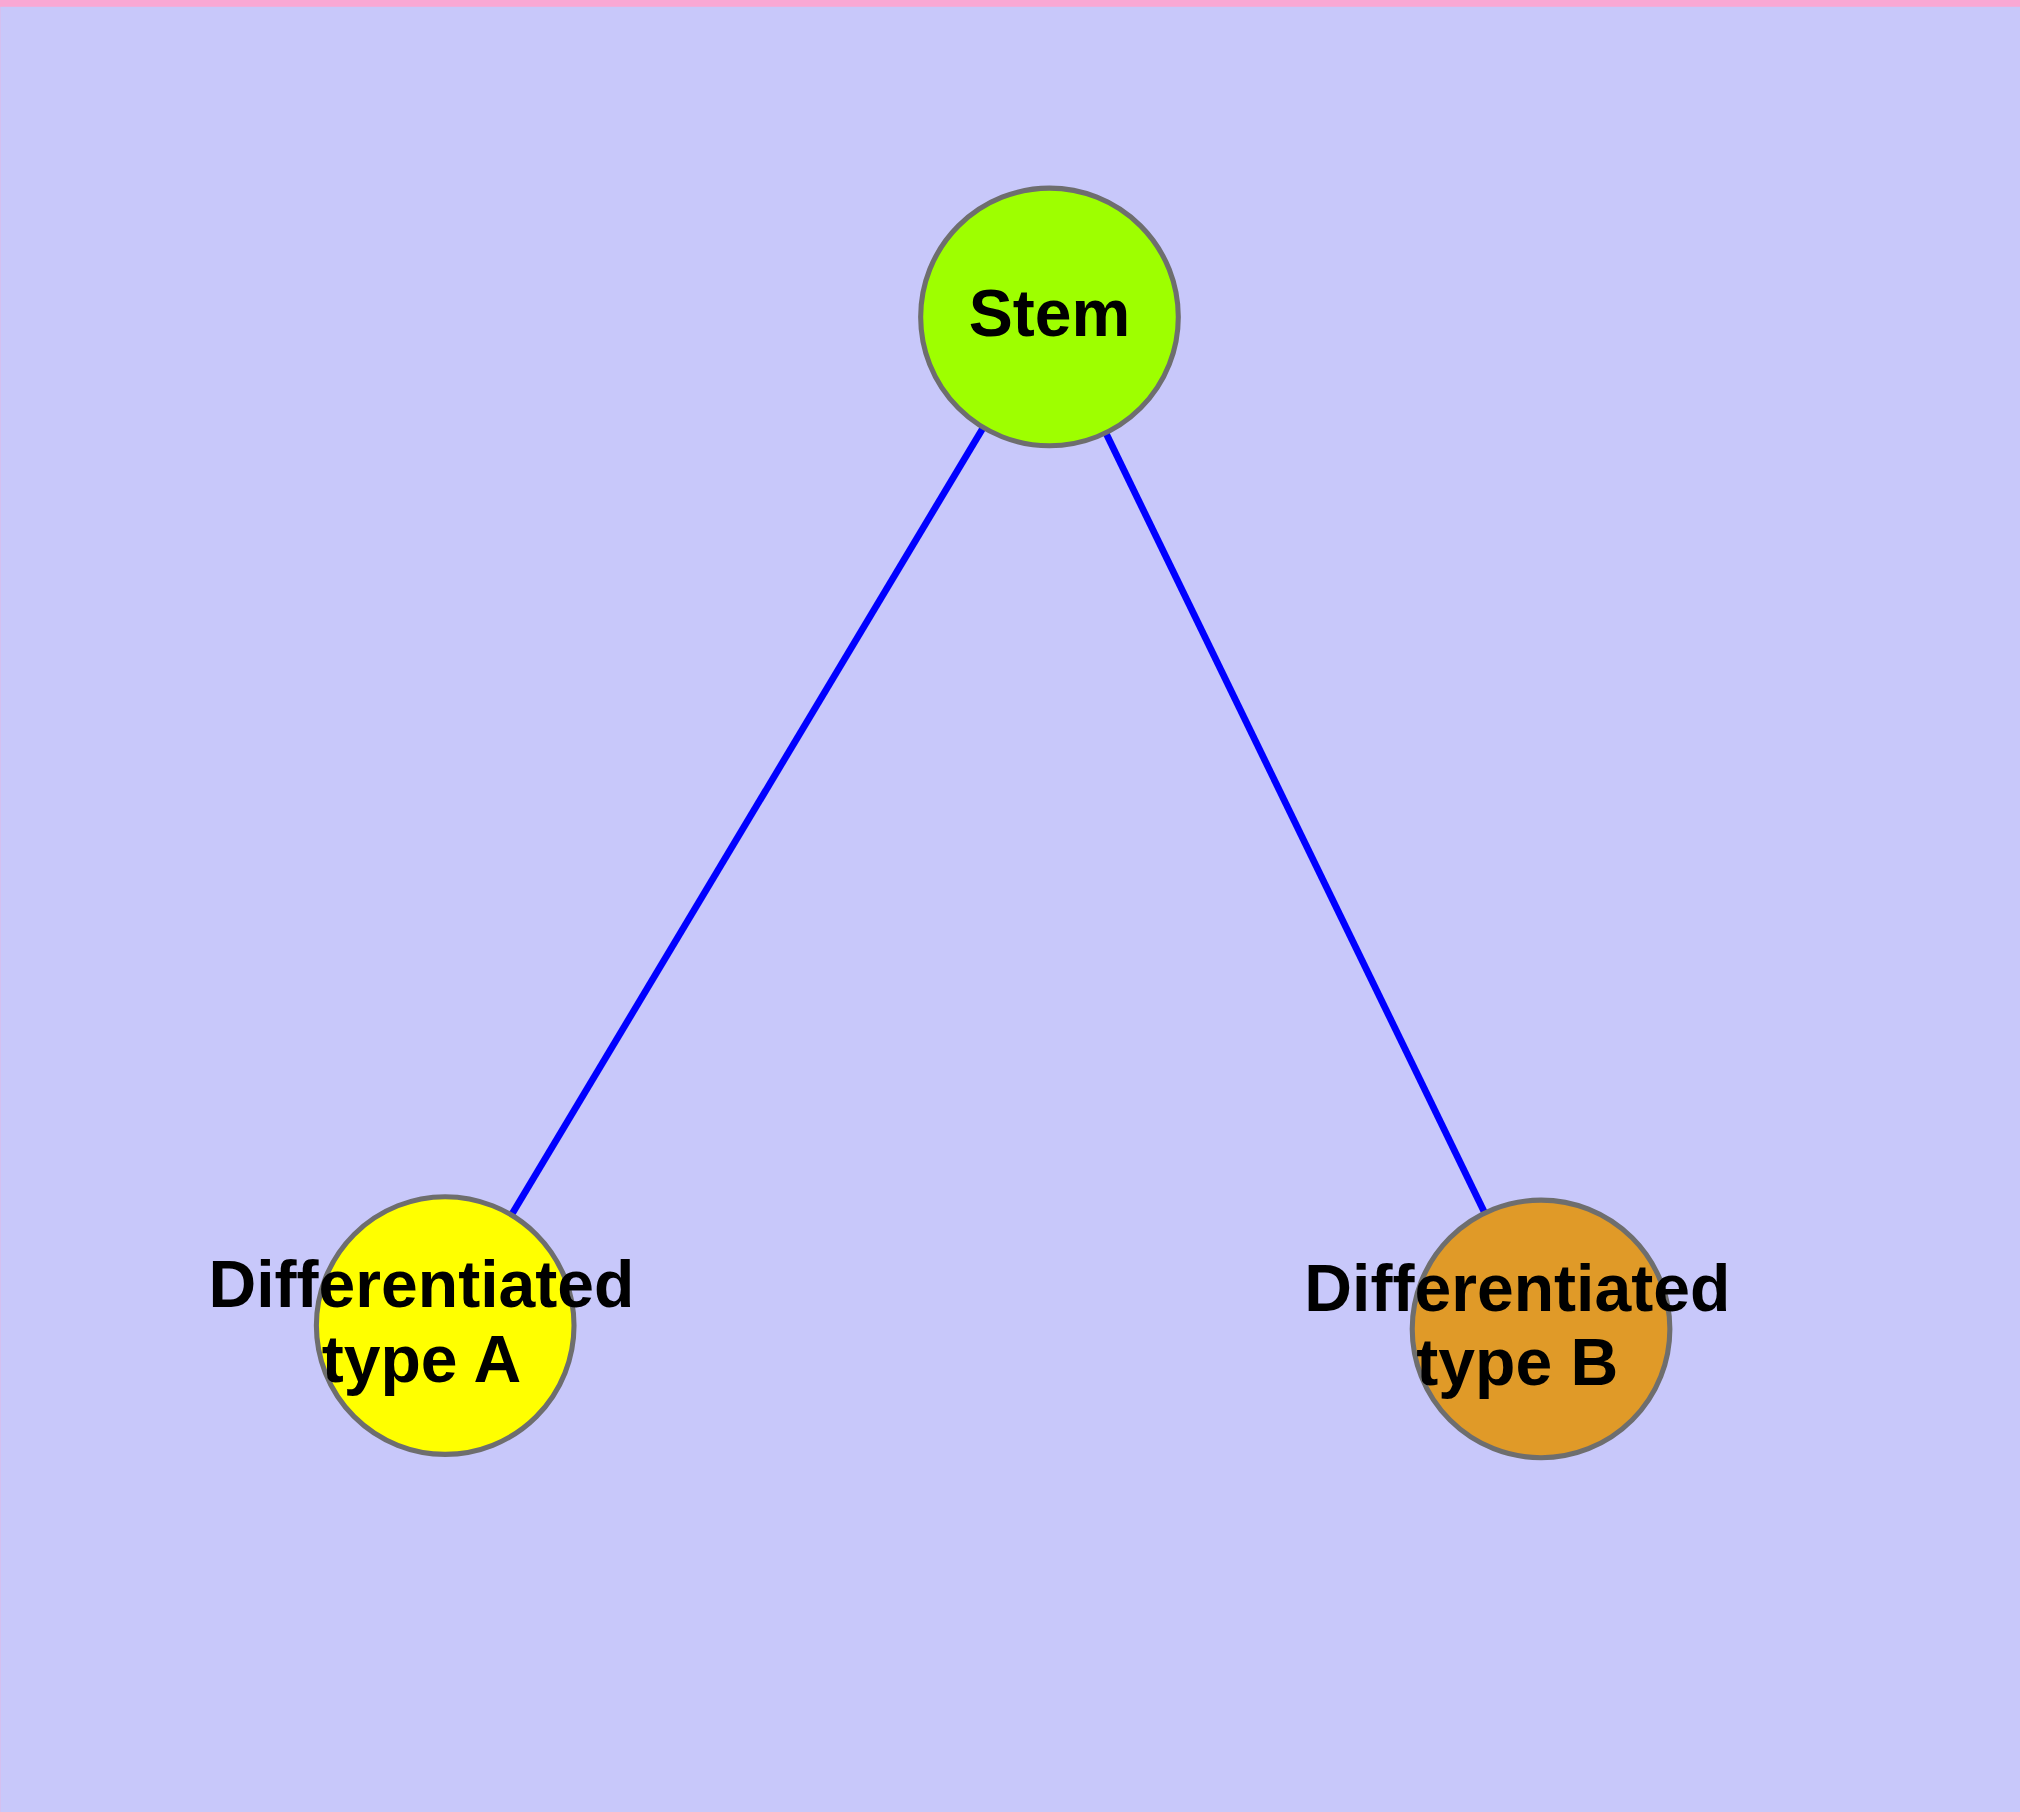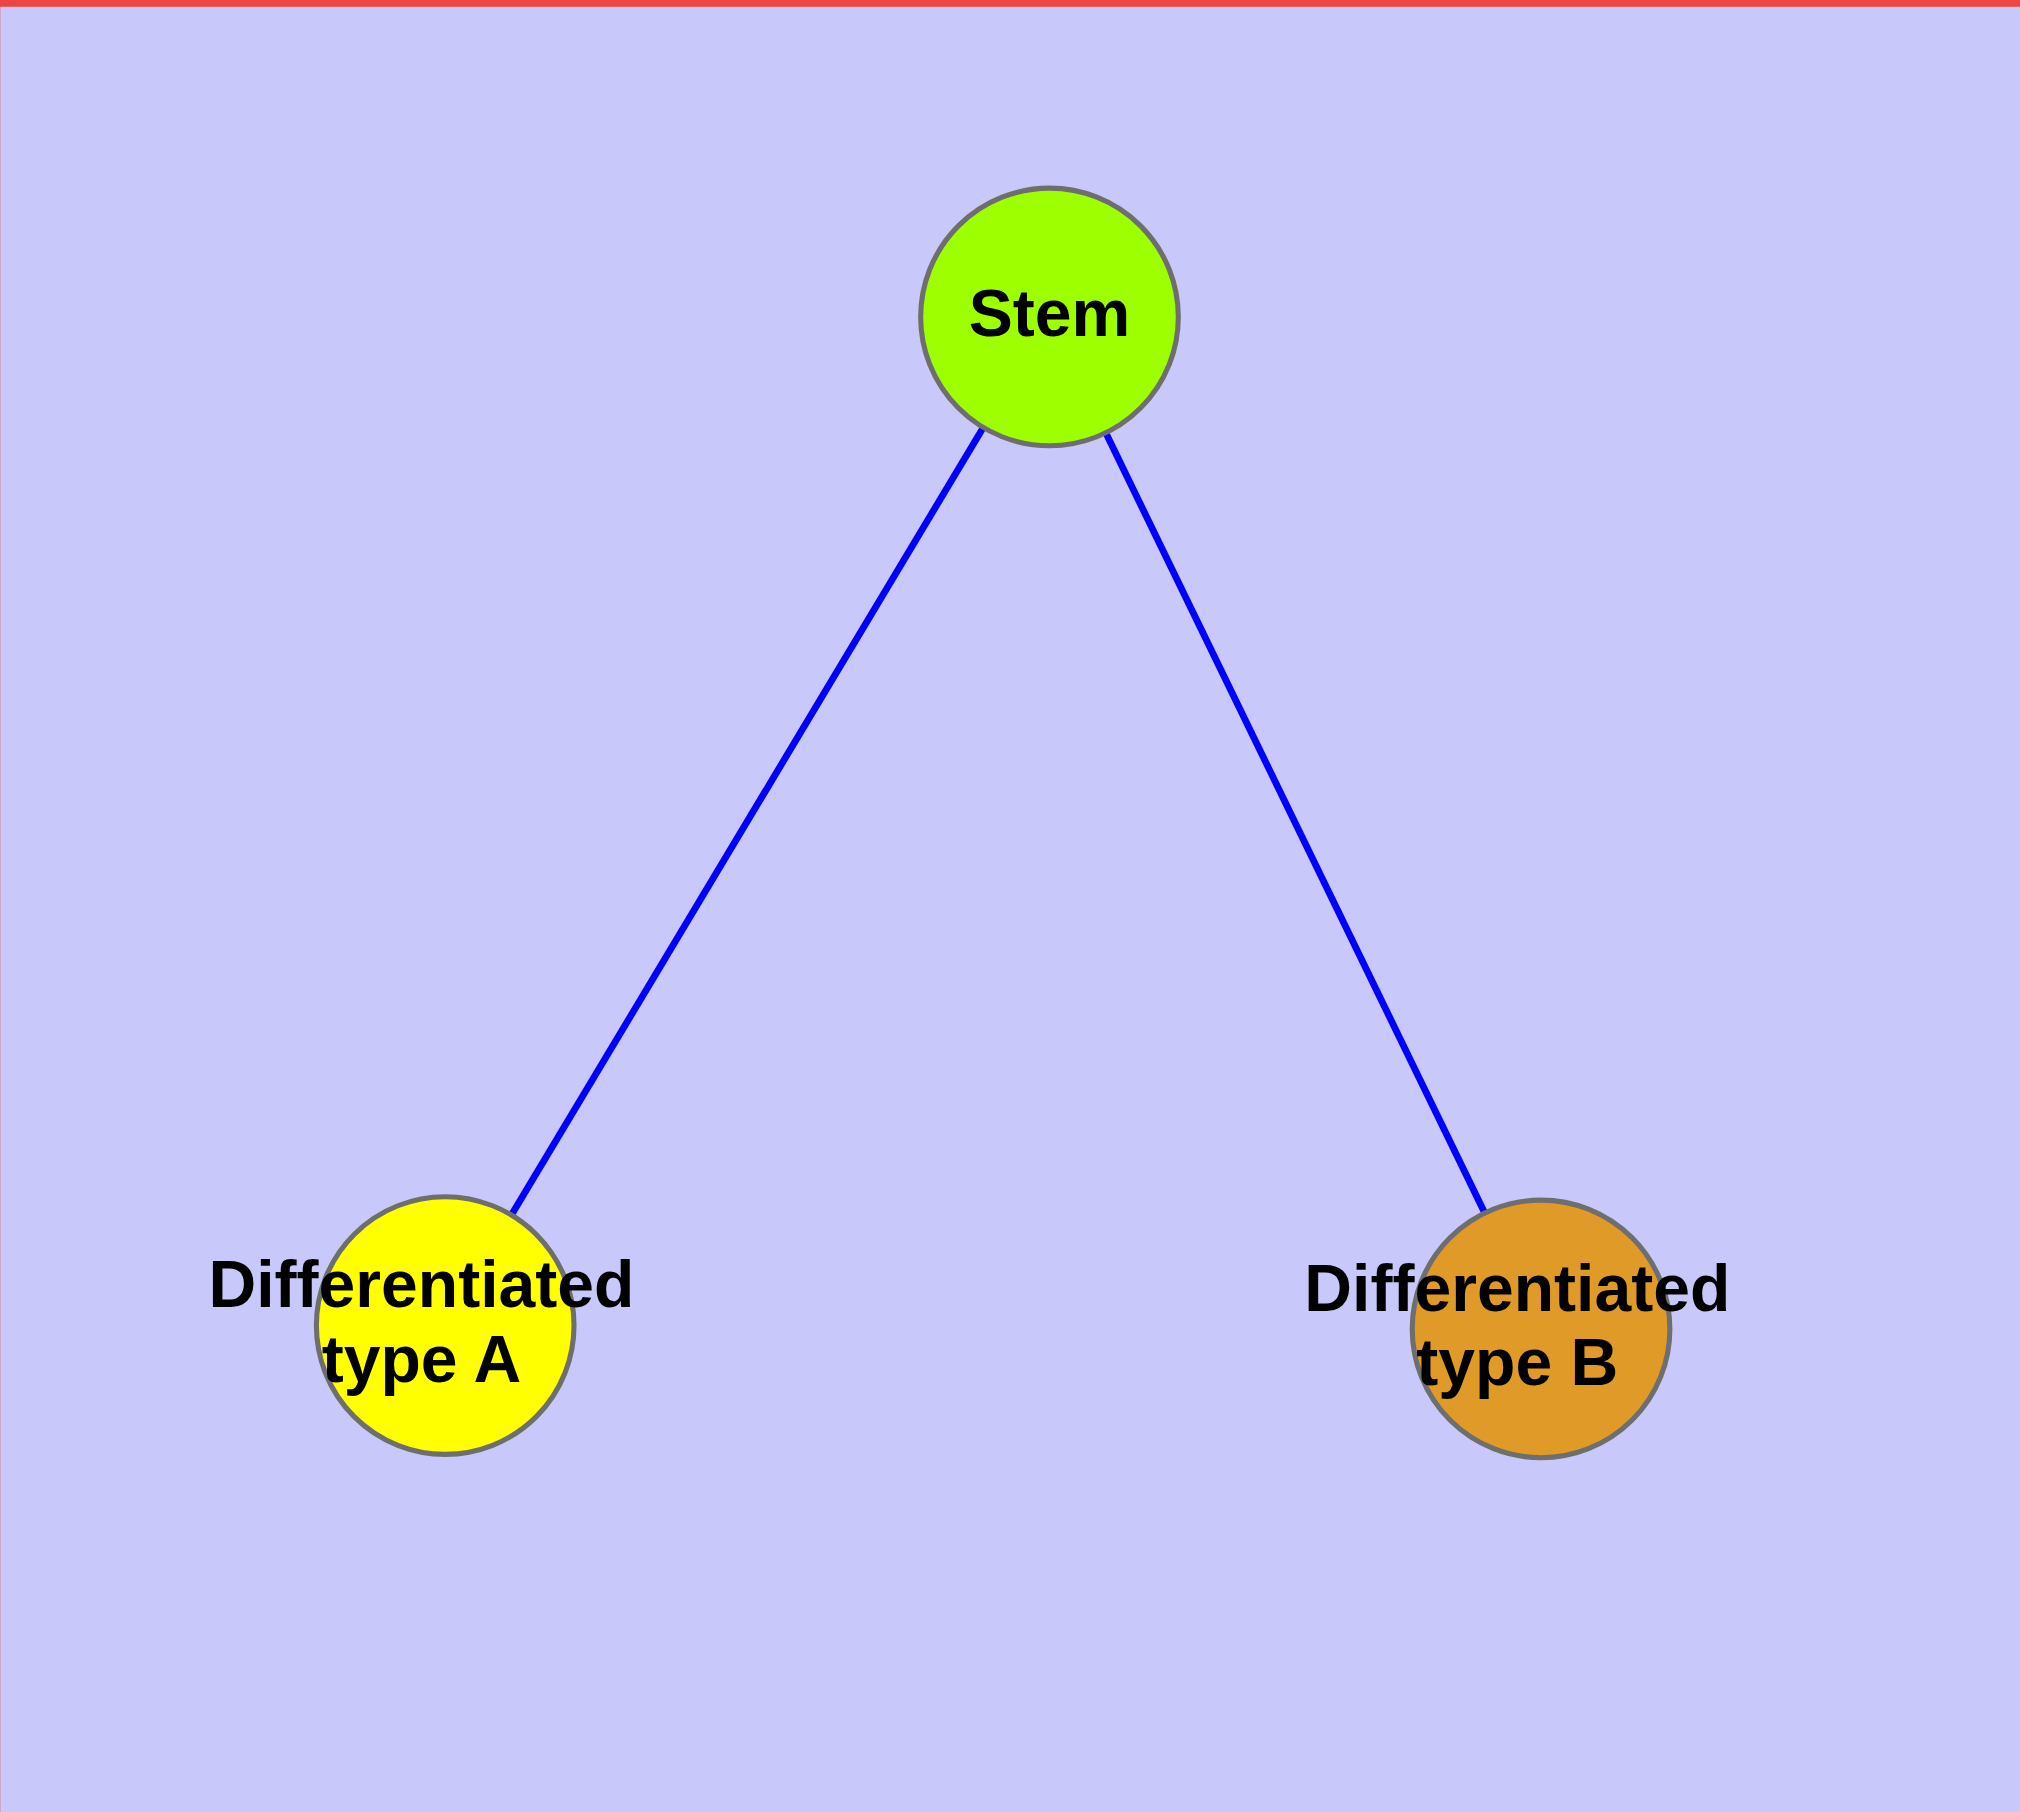--- a/index.html
+++ b/index.html
@@ -32,21 +32,21 @@
     font-family: "Liberation Sans", sans-serif;
     font-weight: bold;
     fill: #000000;
     text-anchor: middle;
     dominant-baseline: middle;
   }
 </style>
 </head>
 <body>
 
-<div id="canvas" style="background: #ef4444;">
+<div id="canvas" style="background: #f9a8d4;">
   <svg id="graph-svg" viewBox="0 0 2384 2138" xmlns="http://www.w3.org/2000/svg">
 
     <rect id="plot-bg" x="0" y="8" width="2384" height="2130" fill="#c8c8fa"></rect>
 
     <g id="edges-layer">
       <line id="edge-stem-diff-a" x1="1159.8772256358038" y1="504.38723912116893" x2="603.1227743641962" y2="1433.612760878831" stroke="#0000ff" stroke-width="8" stroke-linecap="butt"></line>
       <line id="edge-stem-diff-b" x1="1304.414696583997" y1="510.72266848498685" x2="1751.585303416003" y2="1431.2773315150132" stroke="#0000ff" stroke-width="8" stroke-linecap="butt"></line>
     </g>
 
     <g id="nodes-layer">

